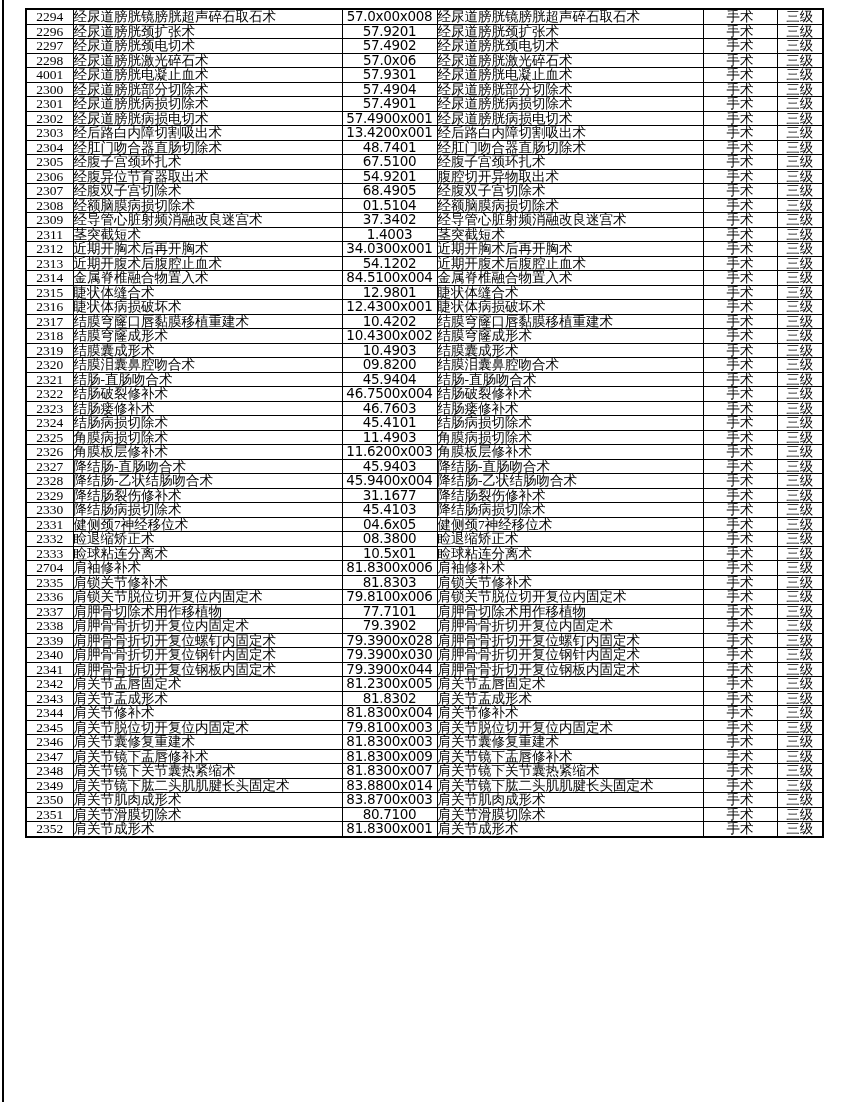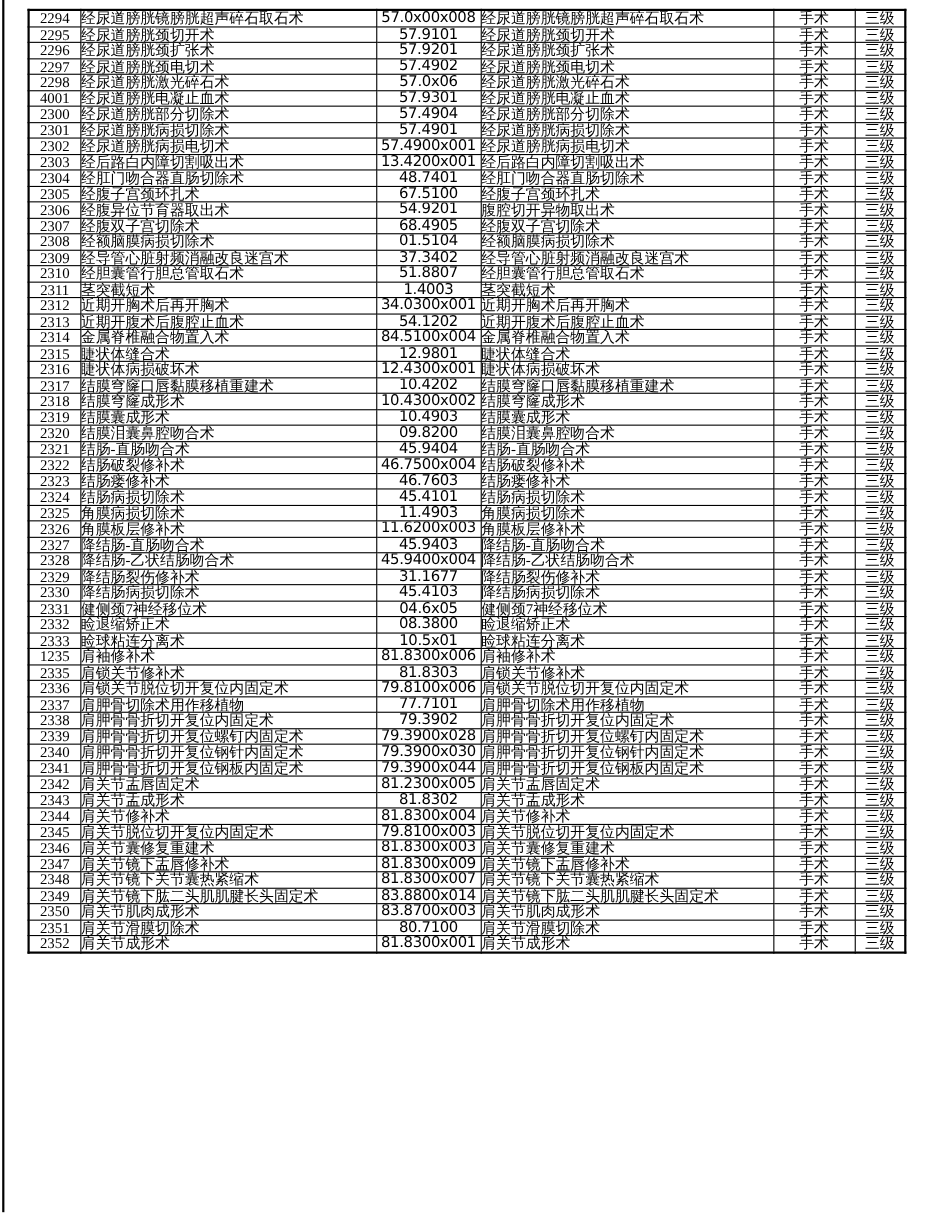--- a/index.html
+++ b/index.html
@@ -81,28 +81,20 @@
     <tbody id="table-body">
         <tr>
     <td class="c-no">2294</td>
     <td class="c-name">经尿道膀胱镜膀胱超声碎石取石术</td>
     <td class="c-code">57.0x00x008</td>
     <td class="c-name">经尿道膀胱镜膀胱超声碎石取石术</td>
     <td class="c-cat">手术</td>
     <td class="c-level">三级</td>
   </tr>
         <tr>
-    <td class="c-no">2295</td>
-    <td class="c-name">经尿道膀胱颈切开术</td>
-    <td class="c-code">57.9101</td>
-    <td class="c-name">经尿道膀胱颈切开术</td>
-    <td class="c-cat">手术</td>
-    <td class="c-level">三级</td>
-  </tr>
-        <tr>
     <td class="c-no">2296</td>
     <td class="c-name">经尿道膀胱颈扩张术</td>
     <td class="c-code">57.9201</td>
     <td class="c-name">经尿道膀胱颈扩张术</td>
     <td class="c-cat">手术</td>
     <td class="c-level">三级</td>
   </tr>
         <tr>
     <td class="c-no">2297</td>
     <td class="c-name">经尿道膀胱颈电切术</td>
@@ -201,28 +193,20 @@
   </tr>
         <tr>
     <td class="c-no">2309</td>
     <td class="c-name">经导管心脏射频消融改良迷宫术</td>
     <td class="c-code">37.3402</td>
     <td class="c-name">经导管心脏射频消融改良迷宫术</td>
     <td class="c-cat">手术</td>
     <td class="c-level">三级</td>
   </tr>
         <tr>
-    <td class="c-no">2310</td>
-    <td class="c-name">经胆囊管行胆总管取石术</td>
-    <td class="c-code">51.8807</td>
-    <td class="c-name">经胆囊管行胆总管取石术</td>
-    <td class="c-cat">手术</td>
-    <td class="c-level">三级</td>
-  </tr>
-        <tr>
     <td class="c-no">2311</td>
     <td class="c-name">茎突截短术</td>
     <td class="c-code">1.4003</td>
     <td class="c-name">茎突截短术</td>
     <td class="c-cat">手术</td>
     <td class="c-level">三级</td>
   </tr>
         <tr>
     <td class="c-no">2312</td>
     <td class="c-name">近期开胸术后再开胸术</td>
@@ -393,21 +377,21 @@
   </tr>
         <tr>
     <td class="c-no">2333</td>
     <td class="c-name">睑球粘连分离术</td>
     <td class="c-code">10.5x01</td>
     <td class="c-name">睑球粘连分离术</td>
     <td class="c-cat">手术</td>
     <td class="c-level">三级</td>
   </tr>
         <tr>
-    <td class="c-no">1235</td>
+    <td class="c-no">2704</td>
     <td class="c-name">肩袖修补术</td>
     <td class="c-code">81.8300x006</td>
     <td class="c-name">肩袖修补术</td>
     <td class="c-cat">手术</td>
     <td class="c-level">三级</td>
   </tr>
         <tr>
     <td class="c-no">2335</td>
     <td class="c-name">肩锁关节修补术</td>
     <td class="c-code">81.8303</td>

